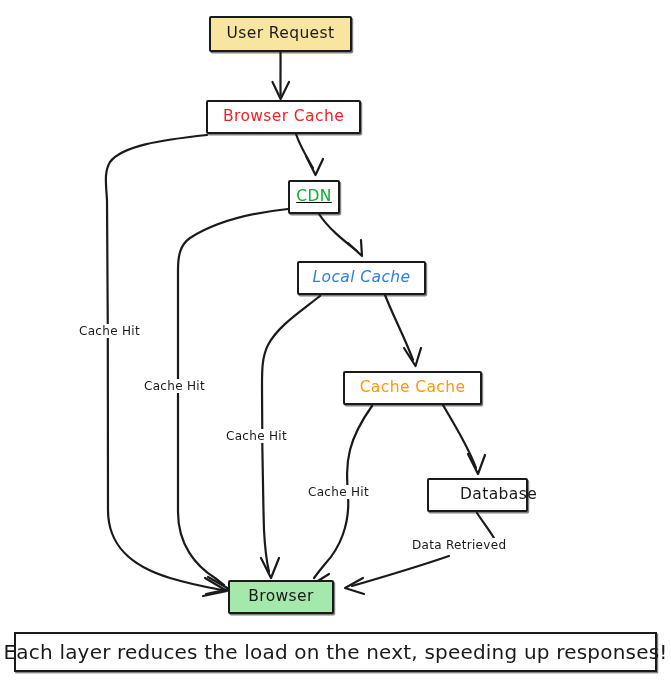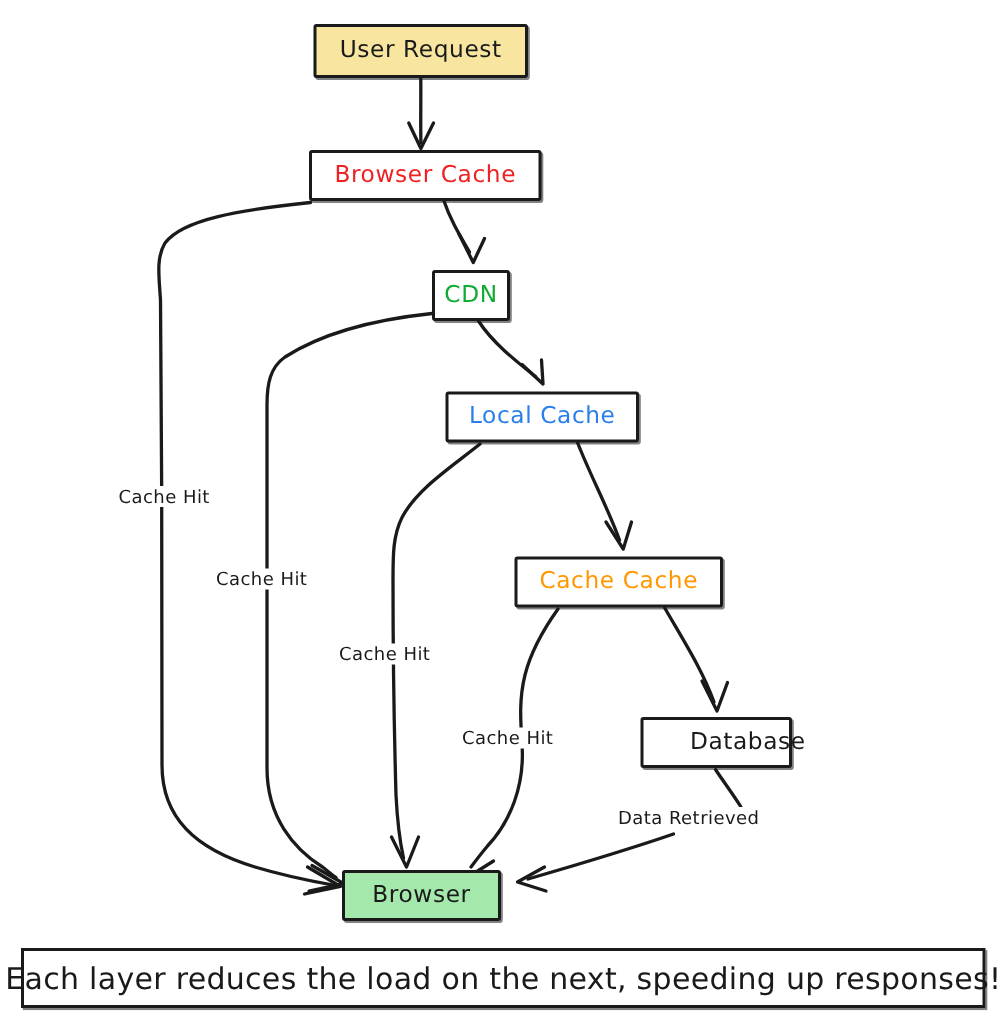--- a/index.html
+++ b/index.html
@@ -150,25 +150,25 @@
   </svg>
 
   <div class="node" id="node-user-request" style="left:209px; top:16px; width:143px; height:36px; background:#f8e6a0;">
     <span class="node-label" style="color:#1a1a1a;">User Request</span>
   </div>
 
   <div class="node" id="node-browser-cache" style="left:206px; top:100px; width:155px; height:34px; background:#ffffff;">
     <span class="node-label" style="color:#ee2222;text-align:center;">Browser Cache</span>
   </div>
 
-  <div class="node" id="node-cdn" style="left:288px; top:180px; width:52px; height:34px; background:#ffffff;">
+  <div class="node" id="node-cdn" style="left:288px; top:180px; width:52px; height:34px; background:#ffffff;text-decoration:underline;">
     <span class="node-label" style="color:#11aa33;">CDN</span>
   </div>
 
-  <div class="node" id="node-local-cache" style="left:297px; top:261px; width:129px; height:34px; background:#ffffff;">
+  <div class="node" id="node-local-cache" style="left:297px; top:261px; width:129px; height:34px; background:#ffffff;font-style:italic;">
     <span class="node-label" style="color:#2a7fe8;">Local Cache</span>
   </div>
 
   <div class="node" id="node-global-cache" style="left:343px; top:371px; width:139px; height:34px; background:#ffffff;">
     <span class="node-label" style="color:#ff9800;">Cache Cache</span>
   </div>
 
   <div class="node" id="node-database" style="left:427px; top:478px; width:101px; height:34px; background:#ffffff;">
     <span class="node-label" style="color:#1a1a1a;margin-left:42px;">Database</span>
   </div>

